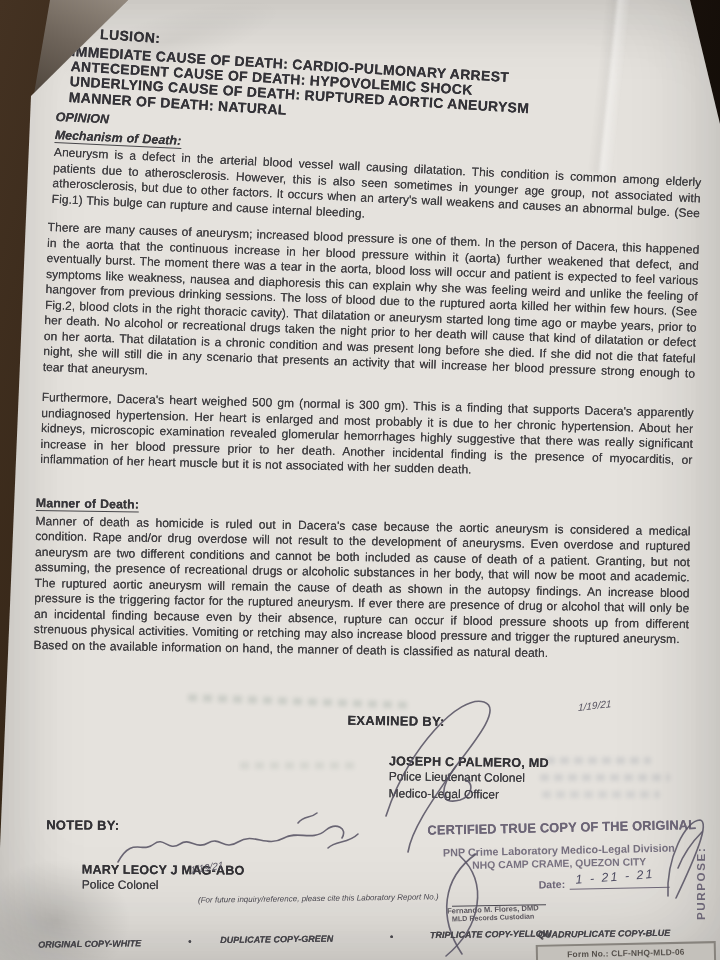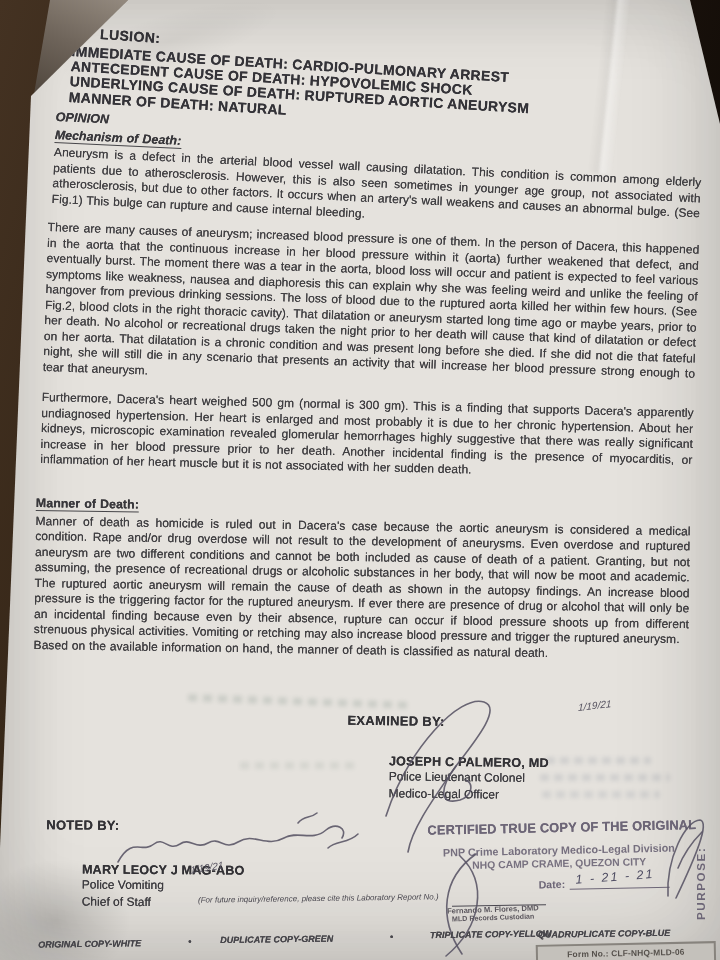--- a/index.html
+++ b/index.html
@@ -157,22 +157,21 @@
     <svg class="sig sig-palmero" width="210" height="170" viewBox="0 0 210 170">
       <path d="M 18 128 C 40 60, 92 6, 116 14 C 134 20, 108 52, 88 78 C 72 99, 70 118, 92 112 C 104 108, 106 96, 98 92"></path>
       <path d="M 88 78 C 66 110, 44 140, 40 164"></path>
     </svg>
     <span class="hand hand-date-examined">1/19/21</span>
 
     <div class="noted">
       <div class="sig-label">NOTED BY:</div>
       <div class="nameblock">
         <div class="name">MARY LEOCY J MAG-ABO</div>
-        <div class="subline">Police Vomiting</div>
-        <div class="subline">Chief of Staff</div>
+        <div class="subline">Police Colonel</div>
       </div>
     </div>
     <svg class="sig sig-magabo" width="250" height="55" viewBox="0 0 250 55">
       <path d="M 6 44 C 20 18, 30 36, 42 26 C 52 18, 56 34, 68 26 C 78 19, 84 32, 96 25 C 108 18, 112 33, 126 24 C 142 14, 154 30, 172 20 C 186 12, 200 24, 214 12 C 224 4, 236 10, 230 20"></path>
       <path d="M 216 30 C 224 22, 236 26, 246 16"></path>
     </svg>
     <span class="hand hand-date-noted">1/19/21</span>
     <svg class="sig tick" width="24" height="16" viewBox="0 0 24 16">
       <path d="M 2 13 C 8 5, 14 9, 21 3"></path>
     </svg>

